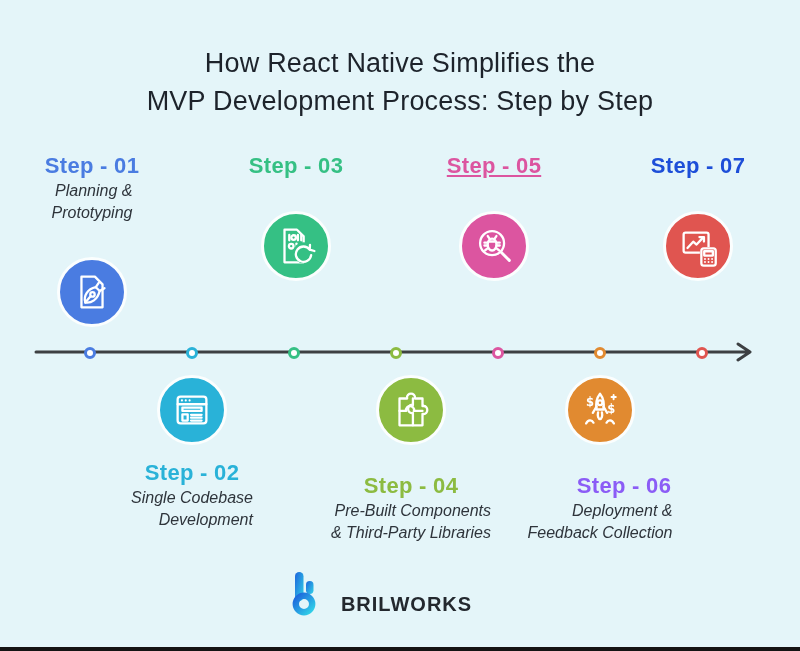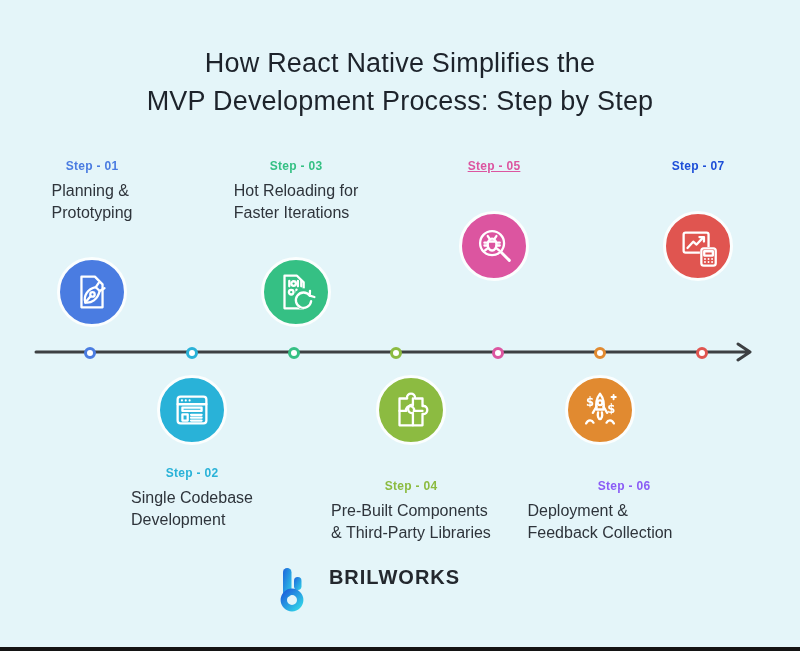--- a/index.html
+++ b/index.html
@@ -9,42 +9,42 @@
     font-family:"Liberation Sans","DejaVu Sans",sans-serif;
   }
   .main-title{
     position:absolute;top:44px;left:0;width:800px;
     text-align:center;font-size:27px;font-weight:400;
     line-height:38px;color:#1d232b;white-space:pre-line;letter-spacing:.2px;
   }
   .step-col{position:absolute;width:210px;display:flex;flex-direction:column;align-items:center;}
   .step-col.top{top:155px;}
   .step-col.bottom{top:375px;}
-  .step-label{font-size:12px;font-weight:700;line-height:22px;letter-spacing:.3px;}
+  .step-label{font-size:22px;font-weight:700;line-height:22px;letter-spacing:.3px;}
   .step-title{
     margin-top:3px;font-size:16px;line-height:21.5px;color:#2e343b;
-    text-align:left;white-space:pre-line;
+    text-align:right;white-space:pre-line;font-style:italic;
   }
   .top .icon-circle{margin-top:34px;}
   .bottom .step-label{margin-top:30px;}
   .icon-circle{
     width:64px;height:64px;border-radius:50%;
     border:3px solid #fbfefe;
     display:flex;align-items:center;justify-content:center;
   }
   .icon-circle svg{stroke:#ffffff;fill:none;stroke-width:2.4;stroke-linecap:round;stroke-linejoin:round;}
   .fw{fill:#ffffff;stroke:none;}
   .timeline-svg{position:absolute;left:34px;top:340px;}
   .timeline-dot{
     position:absolute;top:347px;width:6px;height:6px;border-radius:50%;
     background:#ffffff;border:3px solid #000;
   }
   .footer{
     position:absolute;top:566px;left:0;width:736px;height:50px;
-    display:flex;align-items:flex-start;justify-content:center;gap:11px;
+    display:flex;align-items:flex-end;justify-content:center;gap:11px;padding-left:12px;
   }
   .brand-text{font-size:20px;font-weight:700;color:#23282e;letter-spacing:1px;}
   .bottom-edge{position:absolute;left:0;bottom:0;width:800px;height:4px;background:#141414;}
 </style>
 </head>
 <body>
 
 <div class="canvas" style="background-color: rgb(228, 245, 249);">
 
   <div class="main-title" style="color: rgb(29, 35, 43);">How React Native Simplifies the
@@ -89,22 +89,20 @@
         <path d="M23 29 H34 M23 32 H34 M23 35 H34"></path>
       </svg>
     </div>
     <div class="step-label" style="color: rgb(41, 178, 216); margin-top: 17px;">Step - 02</div>
     <div class="step-title">Single Codebase
 Development</div>
   </div>
 
   <div class="step-col top" style="left:191px">
     <div class="step-label" style="color: rgb(53, 192, 132);">Step - 03</div>
-    <div class="step-title">Hot Reloading for
-Faster Iterations</div>
     <div class="icon-circle" style="background-color: rgb(53, 192, 132);">
       <svg width="46" height="46" viewBox="0 0 48 48">
         <path d="M12 7 H25 L32 14 V20 M32 41 H12 V7"></path>
         <path d="M17 12.5 V18 M26 12.5 V18 M29.5 12.5 V18"></path>
         <circle cx="21.5" cy="15.2" r="2.4"></circle>
         <path d="M24.5 21.5 V27"></path>
         <circle cx="19" cy="24.2" r="2.4"></circle>
         <circle stroke="none" cx="32" cy="31" r="11" fill="#35c084"></circle>
         <path d="M38.3 27.8 A8 8 0 1 0 39.8 33.5"></path>
         <path d="M38.3 27.8 L38.6 22.8 M38.3 27.8 L43.2 29.2"></path>

